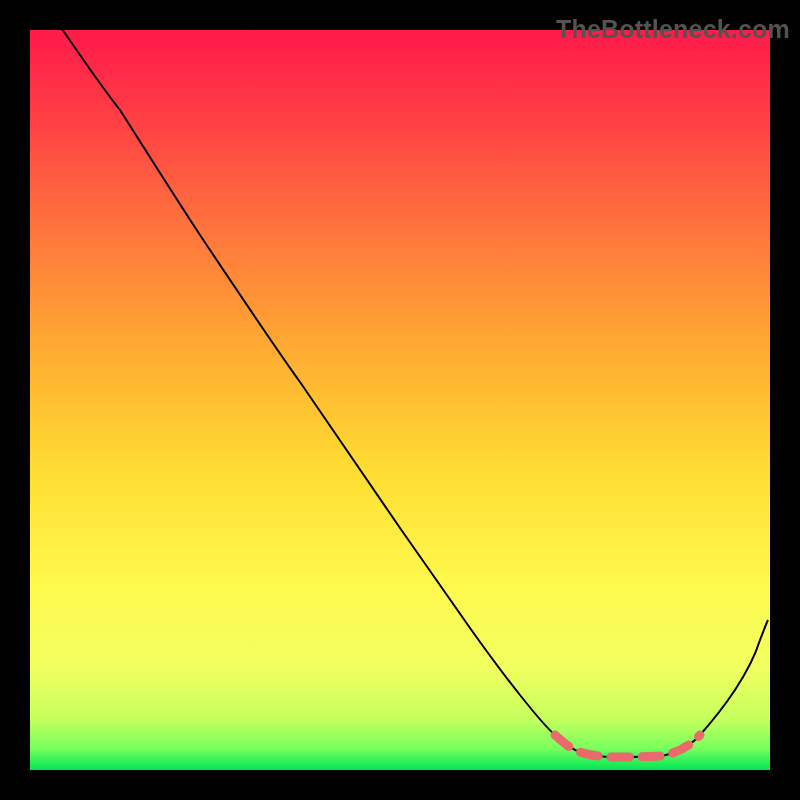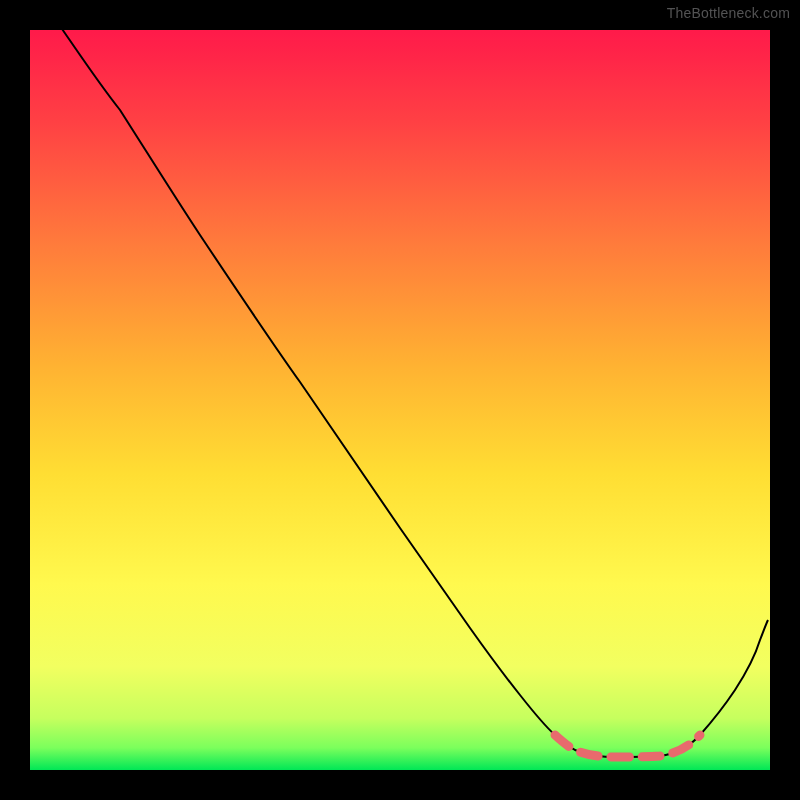--- a/index.html
+++ b/index.html
@@ -10,25 +10,25 @@
     background: #000;
     overflow: hidden;
   }
   .container {
     position: relative;
     width: 800px;
     height: 800px;
   }
   .watermark {
     position: absolute;
-    top: 5px;
+    top: 15px;
     right: 10px;
     font-family: Arial, Helvetica, sans-serif;
-    font-size: 14px;
-    font-weight: normal;
+    font-size: 25px;
+    font-weight: bold;
     color: #535354;
     letter-spacing: 0.2px;
     z-index: 10;
   }
   svg {
     display: block;
   }
 </style>
 </head>
 <body>

